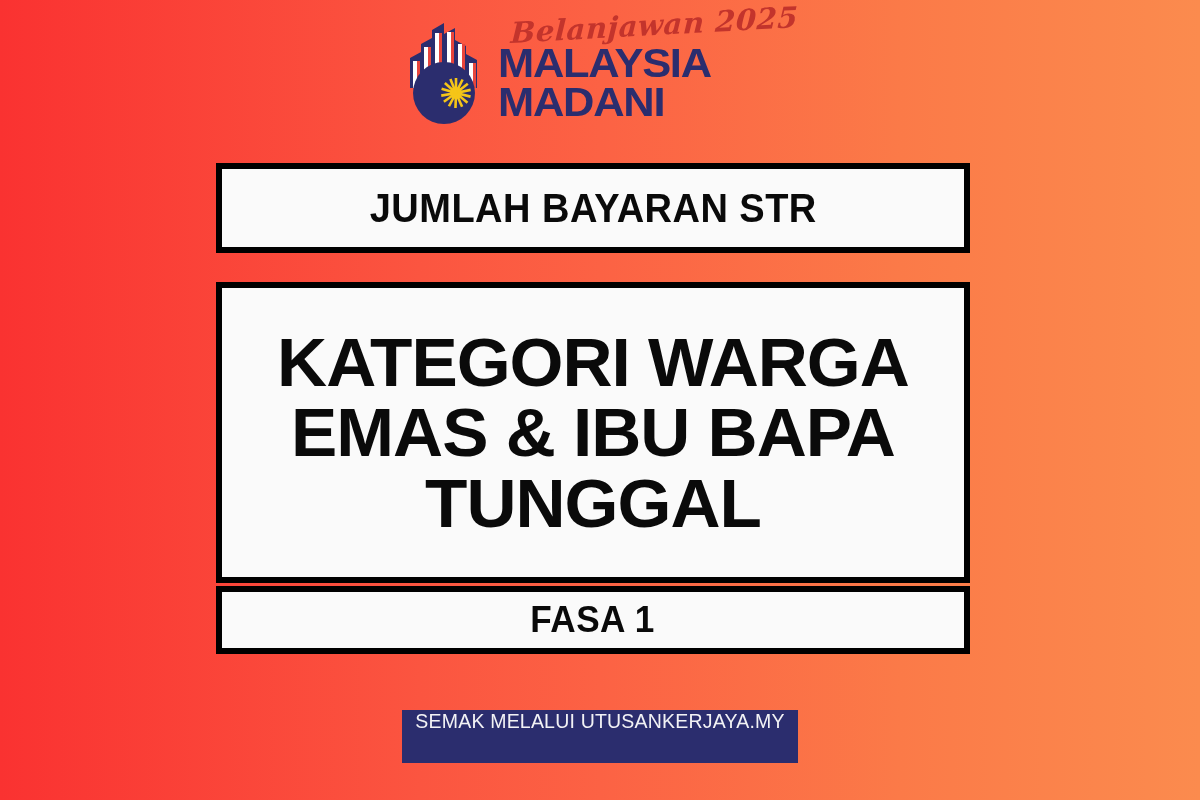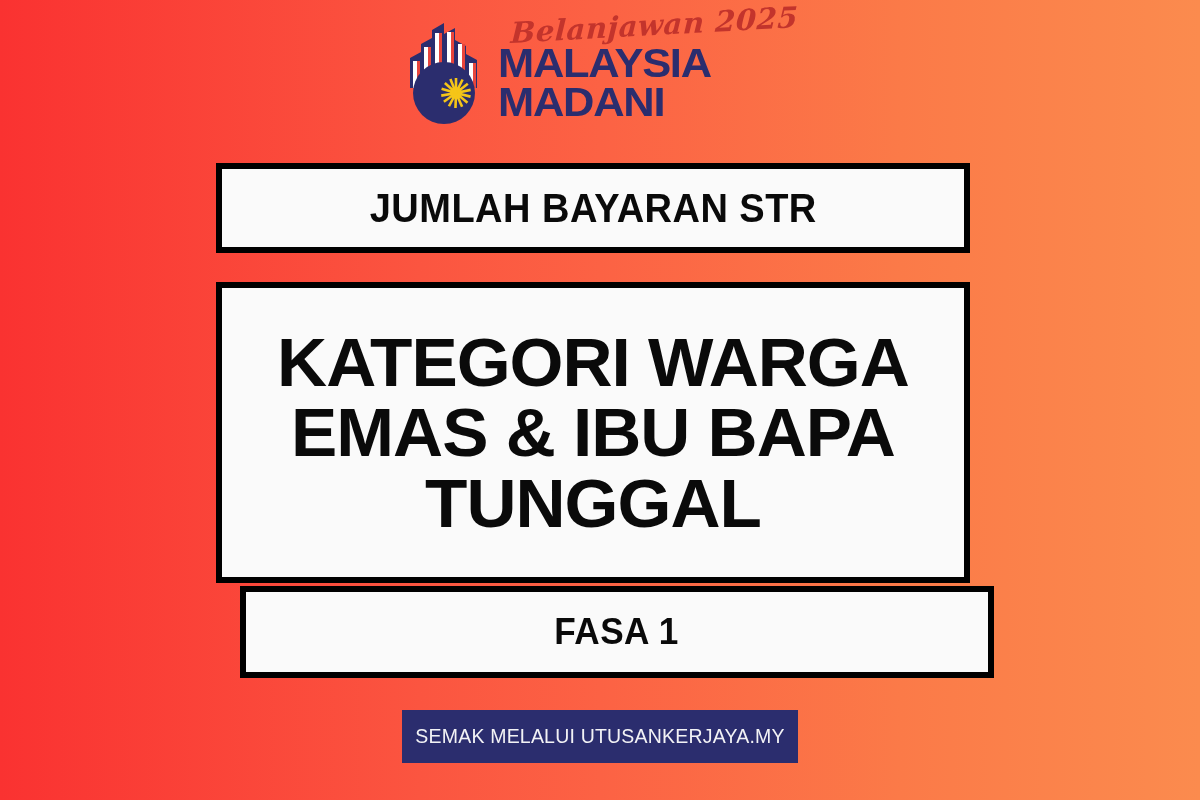--- a/index.html
+++ b/index.html
@@ -60,21 +60,21 @@
   .panel {
     position:absolute;
     left:216px; width:754px;
     background:#fafafa;
     border:6px solid #000;
     display:flex; align-items:center; justify-content:center;
     text-align:center;
   }
   #panel-subtitle { top:163px;  height:90px; }
   #panel-headline { top:282px;  height:301px; }
-  #panel-phase    { top:586px;  height:92px;margin-left:24px;  }
+  #panel-phase    { top:586px;  height:68px;  }
 
   #subtitle-text {
     color:#0a0a0a;
     font-weight:bold;
     font-size:40px;
     letter-spacing:.5px;
     transform:scaleX(.95);
   }
   #headline-text {
     color:#0a0a0a;
@@ -92,21 +92,21 @@
     letter-spacing:.5px;
     transform:scaleX(.95);
   }
 
   
   #footer-banner {
     position:absolute;
     left:402px; top:710px;
     width:396px; height:53px;
     background:#2b2d6e;
-    display:flex; align-items:center; justify-content:center;
+    display:flex; align-items:flex-start; justify-content:center;
   }
   #footer-text {
     color:#f2f2f5;
     font-size:19.5px;
     letter-spacing:.2px;
     white-space:nowrap;
   }
 </style>
 </head>
 <body>

